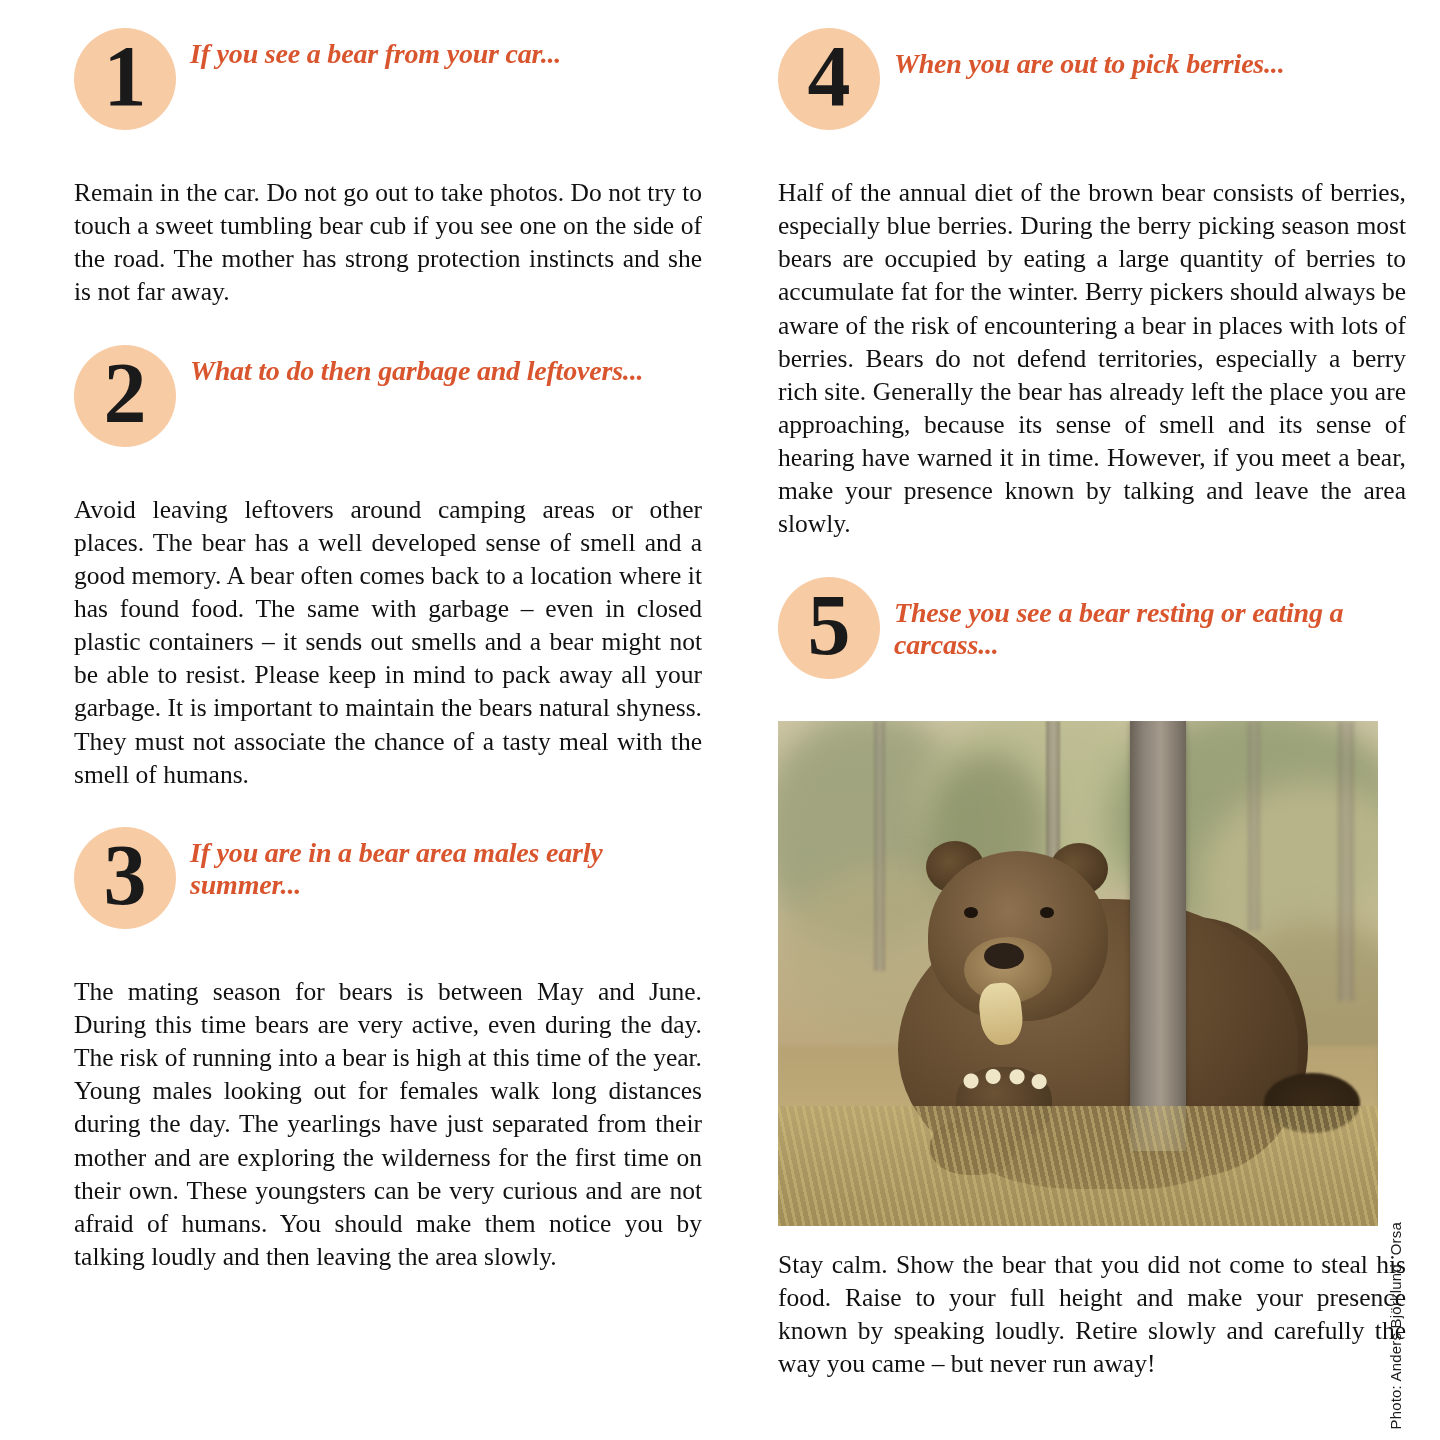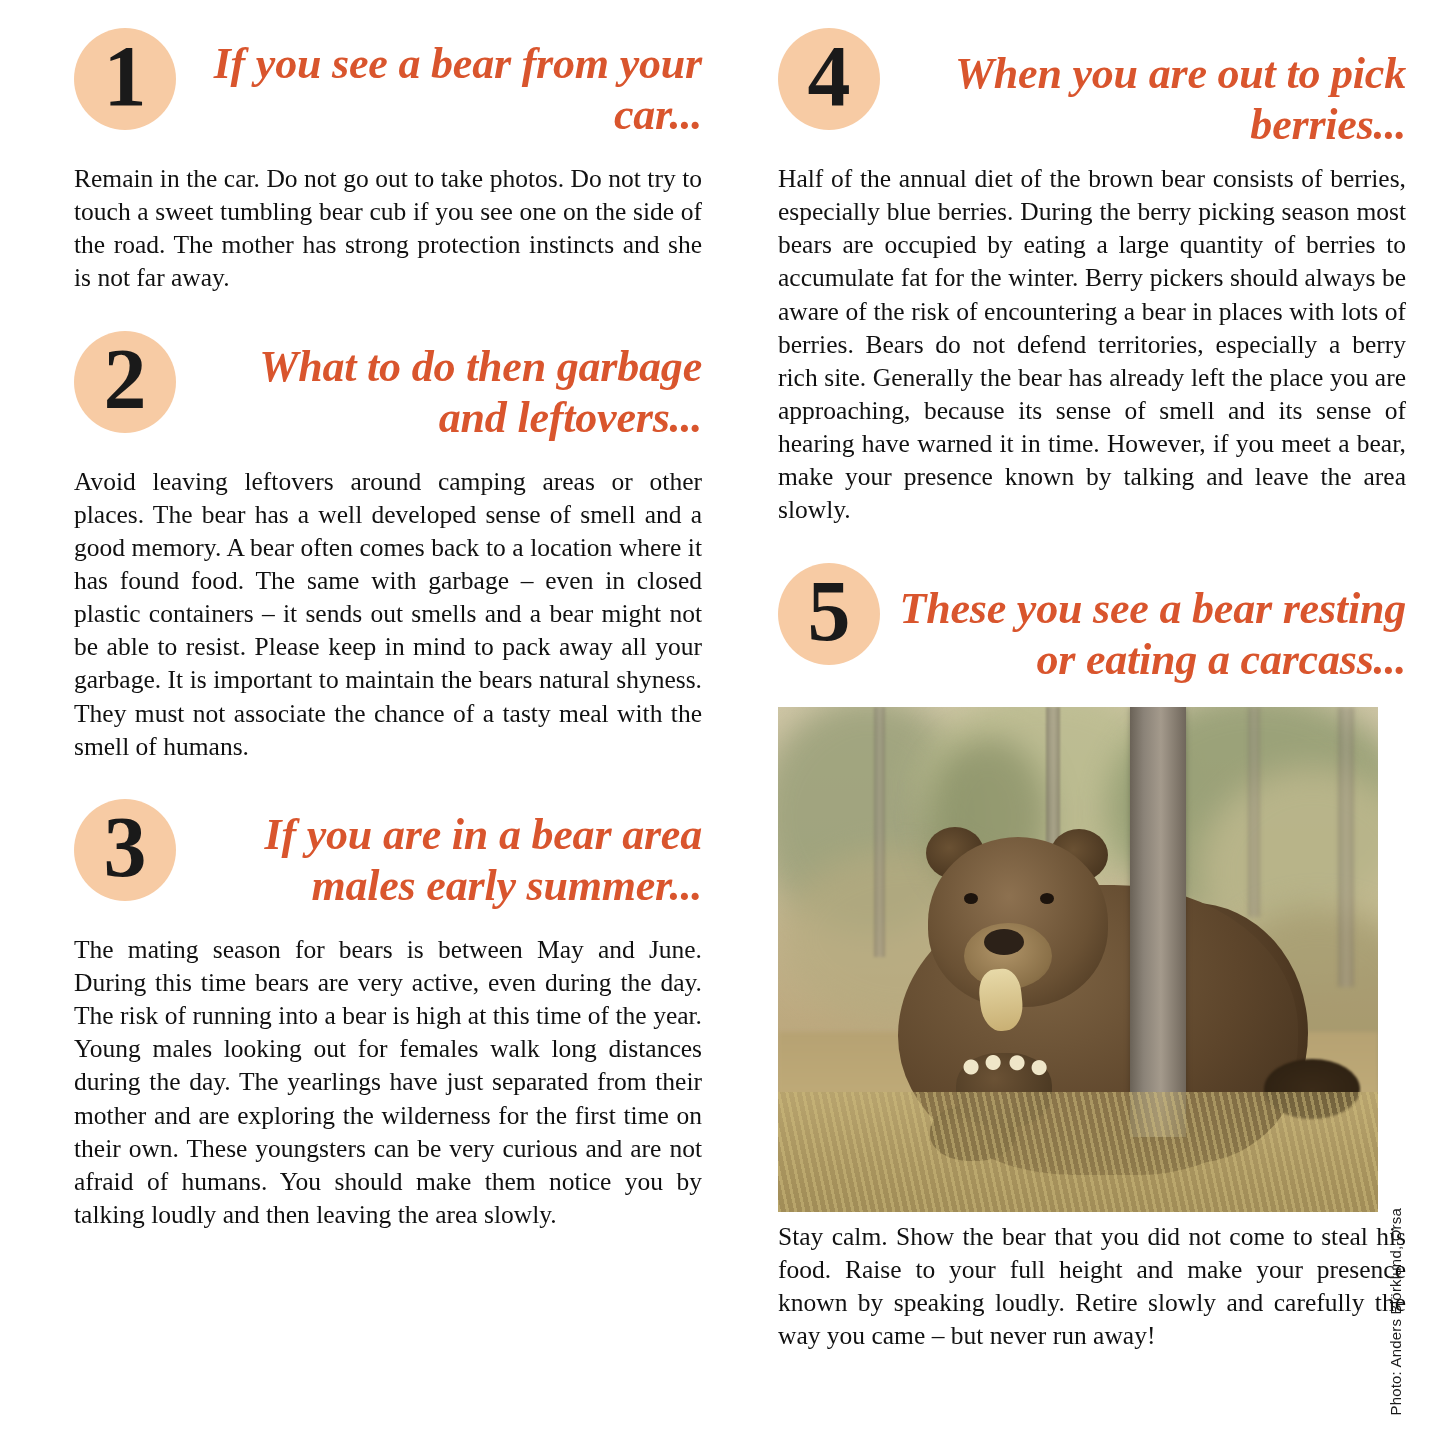--- a/index.html
+++ b/index.html
@@ -56,31 +56,30 @@
     color: #1a1a1a;
     padding-bottom: 6px;
     box-sizing: border-box;
     margin-top: 2px;
   }
   .heading-text {
     margin-left: 14px;
     font-family: "Liberation Serif", serif;
     font-style: italic;
     font-weight: bold;
-    font-size: 44px;
+    font-size: 28px;
     line-height: 1.16;
     color: #d9552d;
     padding-top: 12px;
     letter-spacing: -0.2px;
-    text-align: right;
   }
   .heading-text.tight { padding-top: 6px; margin-top: 16px; }
 
   .body-text {
-    margin-top: 8px;
+    margin-top: 22px;
     font-family: "Liberation Serif", serif;
     font-size: 25.5px;
     line-height: 1.30;
     text-align: justify;
     color: #111111;
     hyphens: manual;
   }
 
   
   .photo-wrap {

